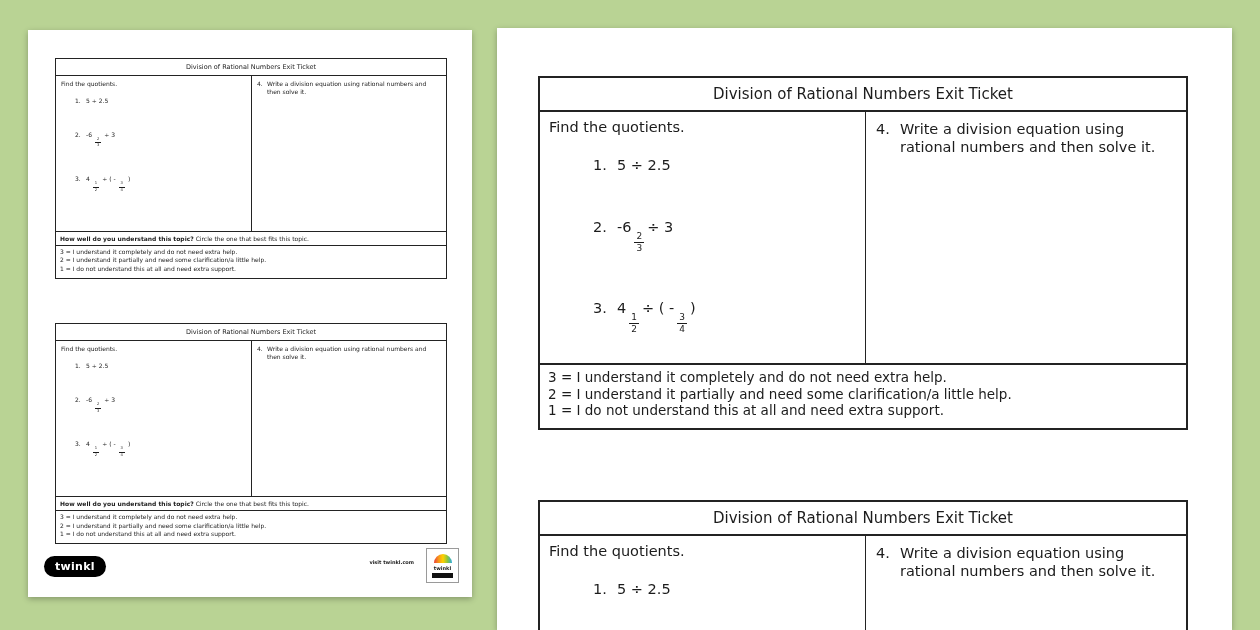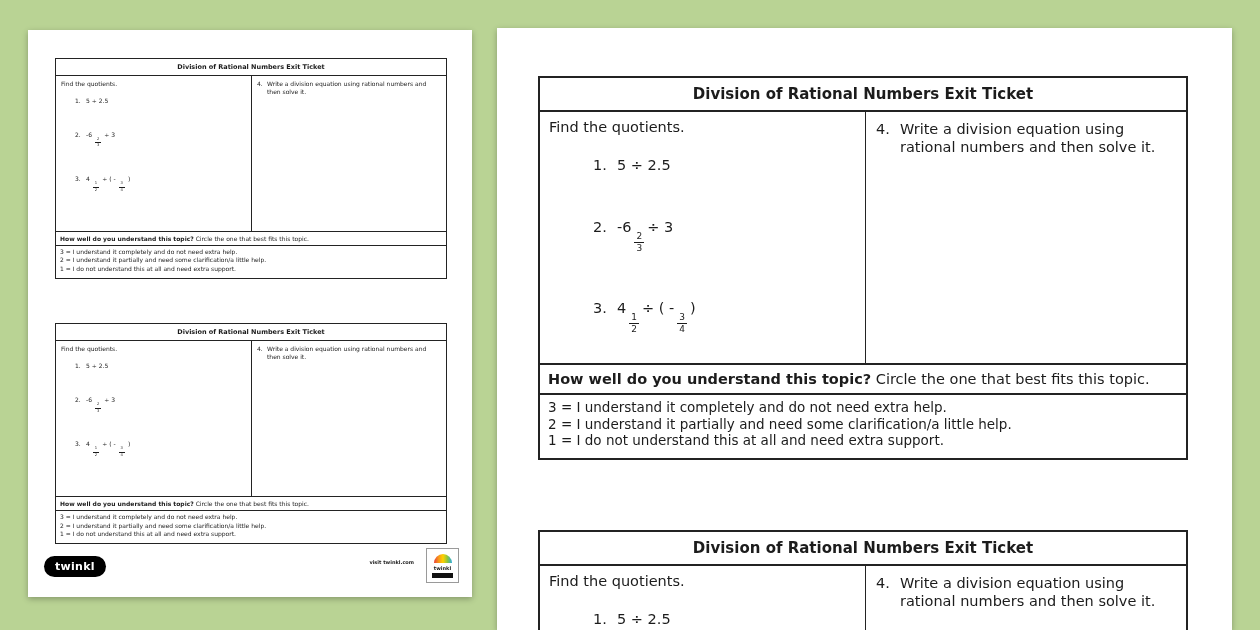--- a/index.html
+++ b/index.html
@@ -7,21 +7,21 @@
     width:1260px;height:630px;overflow:hidden;position:relative;
     background:#b9d394;
     font-family:"DejaVu Sans","Liberation Sans",sans-serif;
     color:#1c1c1c;
   }
   .sheet{position:absolute;background:#ffffff;box-shadow:0 2px 6px rgba(0,0,0,.28)}
   #sheet-left{left:28px;top:30px;width:444px;height:567px}
   #sheet-right{left:497px;top:28px;width:735px;height:602px;overflow:hidden}
 
   .ticket{border:1.5px solid #232323;background:#fff}
-  .t-title{text-align:center;font-weight:bold;border-bottom:1.5px solid #232323}
+  .t-title{text-align:center;font-weight:normal;border-bottom:1.5px solid #232323}
   .t-cols{display:flex;box-sizing:border-box}
   .t-left{border-right:1.5px solid #232323;box-sizing:border-box}
   .t-right{flex:1;display:flex;align-items:flex-start}
   .t-und{border-top:1.5px solid #232323}
   .t-scale{border-top:1.5px solid #232323}
   .b{font-weight:bold}
   .qn{display:inline-block}
 
   .frac{display:inline-flex;flex-direction:column;align-items:center;line-height:1;vertical-align:-0.45em;margin:0 3px}
   .frac .fn{font-size:.62em;border-bottom:1px solid currentColor;padding:0 2px 1px}
@@ -166,21 +166,20 @@
             </span><span>÷ ( -</span><span class="frac">
               <span class="fn">3</span>
               <span class="fd">4</span>
             </span><span>)</span></div>
       </div>
       <div class="t-right">
           <span class="qn">4.</span>
           <span>Write a division equation using rational numbers and then solve it.</span>
         </div>
     </div>
-    <div class="t-und"><span class="b">How well do you understand this topic?</span><span> Circle the one that best fits this topic.</span></div>
     <div class="t-scale">
       <div>3 = I understand it completely and do not need extra help.</div>
       <div>2 = I understand it partially and need some clarification/a little help.</div>
       <div>1 = I do not understand this at all and need extra support.</div>
     </div>
   </div>
 
   <div class="ticket lg" id="ticket-lg-2">
     <div class="t-title">Division of Rational Numbers Exit Ticket</div>
     <div class="t-cols">

